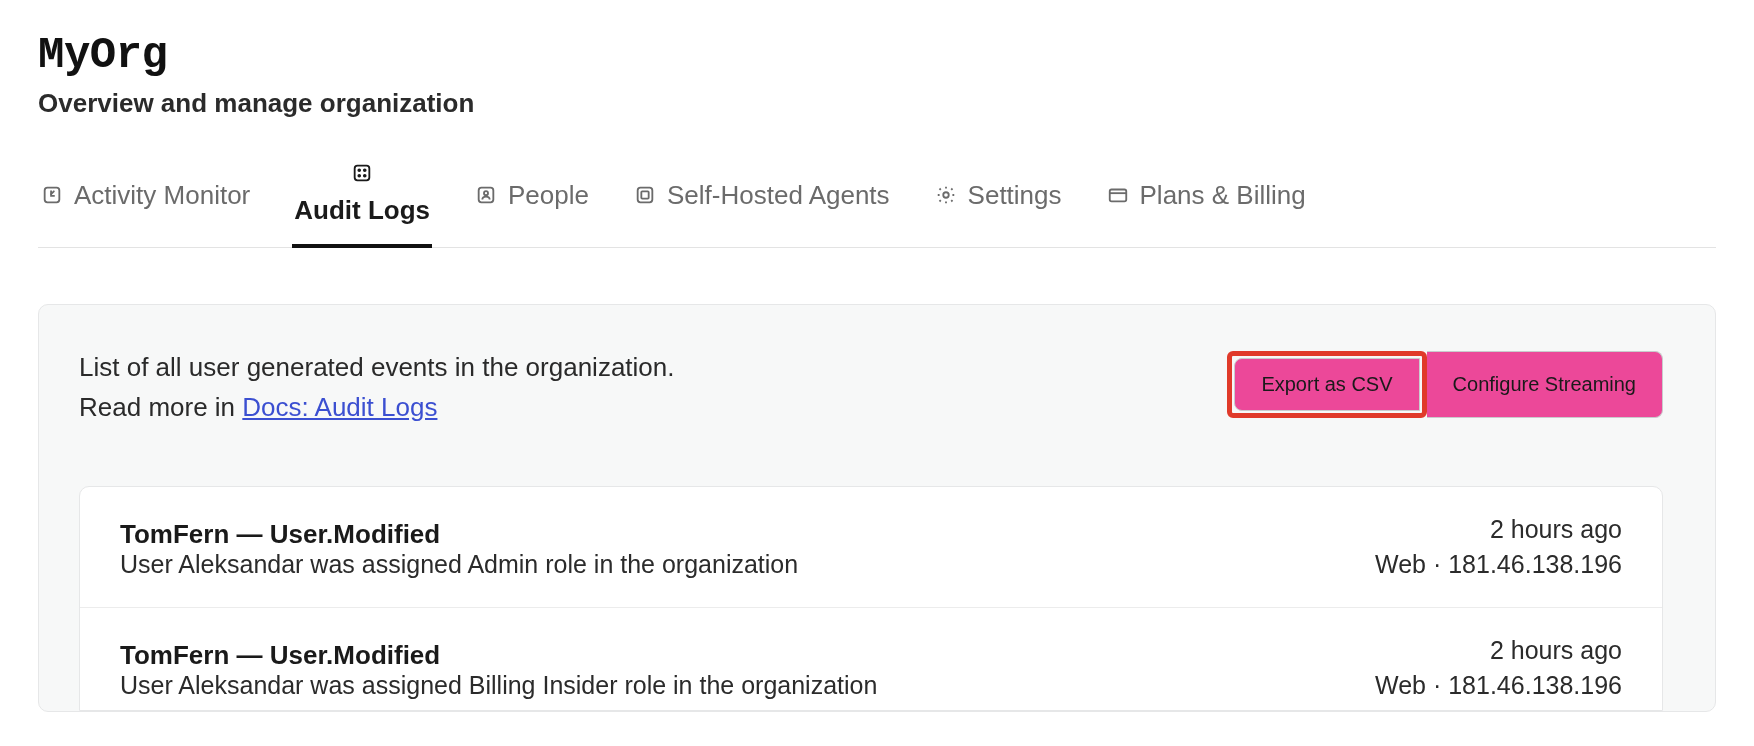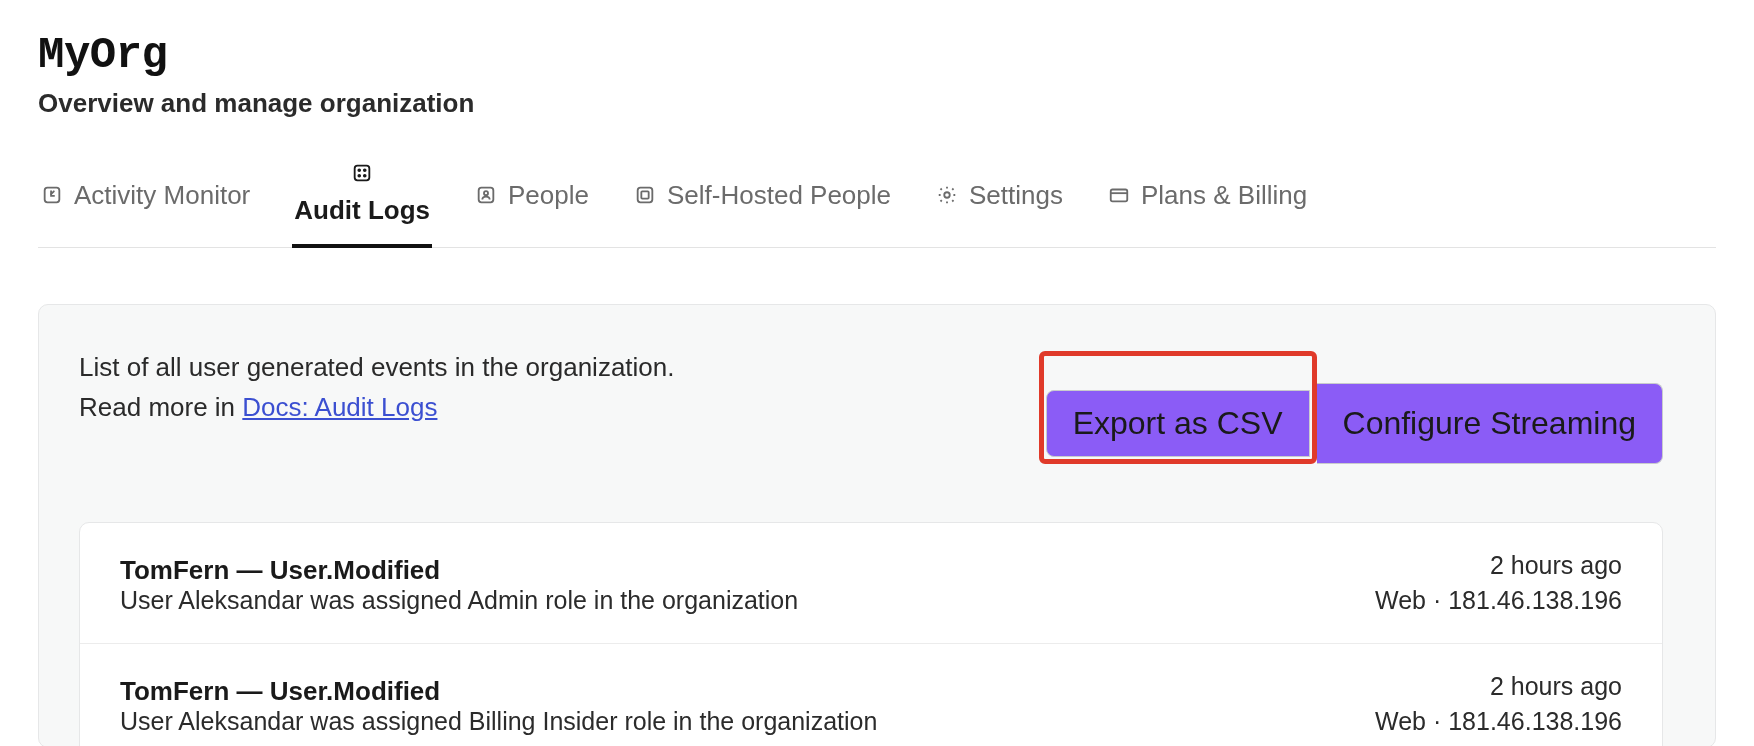--- a/index.html
+++ b/index.html
@@ -80,28 +80,27 @@
   .panel-desc a {
     color: #3b4fd1;
     text-decoration: underline;
   }
   .panel-actions {
     display: flex;
     gap: 0;
     margin-top: 4px;
   }
   .btn {
-    background: #8b5cf6;
+    background: #ec4899;
     border: 1px solid #c9cbcd;
-    font-size: 32px;
+    font-size: 20px;
     color: #1a1a1a;
     padding: 14px 26px;
     cursor: pointer;
     white-space: nowrap;
-    margin-top: 32px;
   }
   .btn.left { border-radius: 8px 0 0 8px; }
   .btn.right { border-radius: 0 8px 8px 0; border-left: none; text-align: center; }
   .highlight-box {
     border: 5px solid #e03a2a;
     border-radius: 6px;
     padding: 2px;
     display: inline-block;
   }
   .log-list {
@@ -185,21 +184,21 @@
     </span>
     <span>People</span>
   </div>
   <div class="tab">
     <span class="icon">
       <svg width="22" height="22" viewBox="0 0 24 24" fill="none" stroke="#6b6b6b" stroke-width="2">
           <rect x="4" y="4" width="16" height="16" rx="3"></rect>
           <rect x="8" y="8" width="8" height="8" rx="1"></rect>
         </svg>
     </span>
-    <span>Self-Hosted People</span>
+    <span>Self-Hosted Agents</span>
   </div>
   <div class="tab">
     <span class="icon">
       <svg width="22" height="22" viewBox="0 0 24 24" fill="none" stroke="#6b6b6b" stroke-width="2">
           <circle cx="12" cy="12" r="3"></circle>
           <path d="M12 3v2M12 19v2M4.9 4.9l1.4 1.4M17.7 17.7l1.4 1.4M3 12h2M19 12h2M4.9 19.1l1.4-1.4M17.7 6.3l1.4-1.4"></path>
         </svg>
     </span>
     <span>Settings</span>
   </div>

